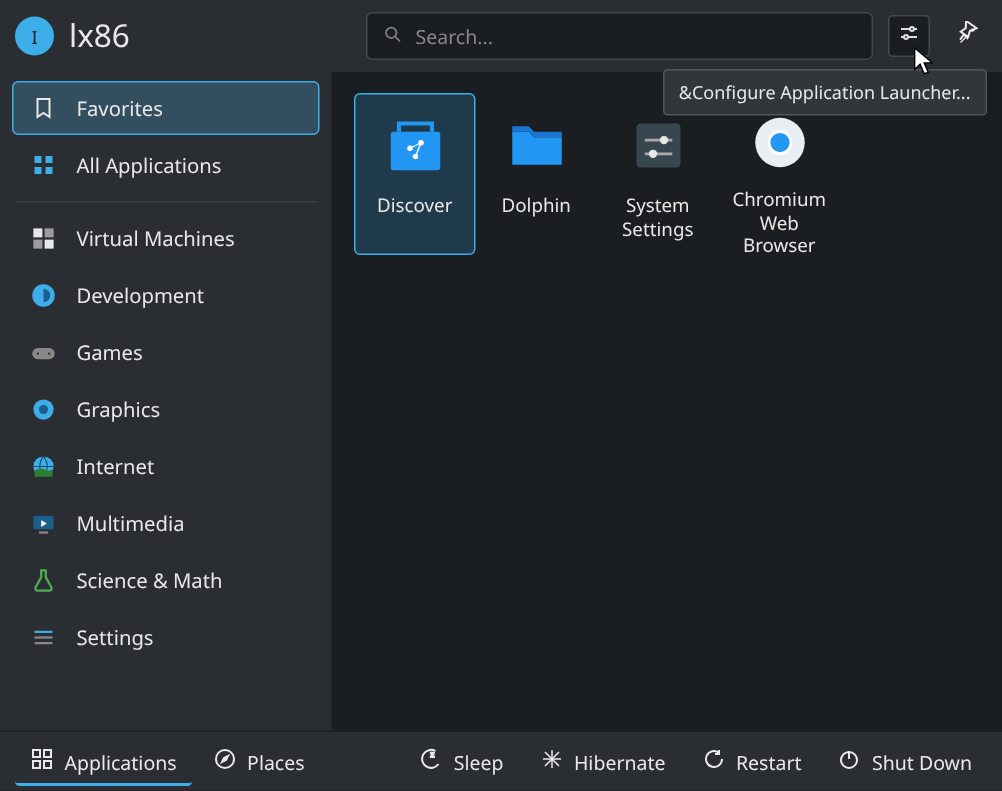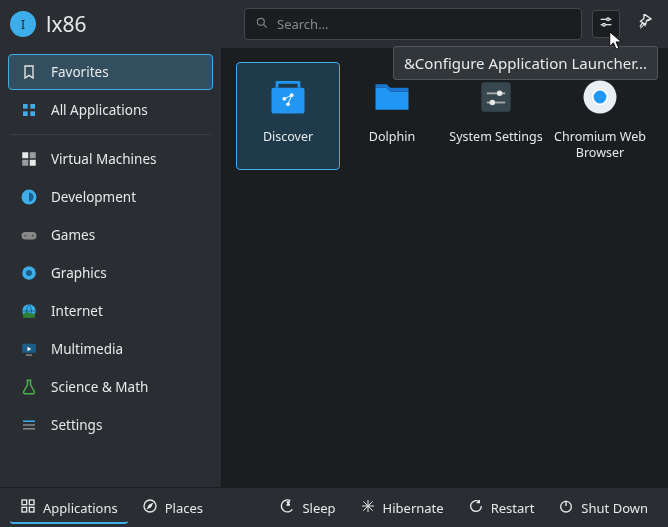--- a/index.html
+++ b/index.html
@@ -7,29 +7,29 @@
   .header { display: flex; align-items: center; padding: 8px 10px; gap: 10px; position: relative; }
   .avatar { width: 26px; height: 26px; border-radius: 50%; background: #3daee9; display: flex; align-items: center; justify-content: center; font-size: 12px; color: #1b1e20; cursor: pointer; }
   .username { font-size: 21px; flex-shrink: 0; }
   .header-spacer { flex: 1; }
   .search-wrap { display: flex; align-items: center; background: #1b1e20; border: 1px solid #44484c; border-radius: 4px; padding: 4px 10px; width: 338px; gap: 8px; }
   .search-wrap svg { width: 14px; height: 14px; opacity: .7; }
   .search-input { background: transparent; border: none; outline: none; color: #e8e8e8; font-size: 13px; width: 100%; }
   .search-input::placeholder { color: #888; }
   .hdr-btn { width: 28px; height: 28px; display: flex; align-items: center; justify-content: center; border-radius: 3px; cursor: pointer; position: relative; }
   .hdr-btn.config { background: #1b1e20; border: 1px solid #44484c; }
-  .tooltip { position: absolute; top: 46px; right: 10px; background: #31363b; border: 1px solid #555; padding: 6px 10px; font-size: 15px; border-radius: 3px; white-space: nowrap; z-index: 10; }
+  .tooltip { position: absolute; top: 46px; right: 10px; background: #31363b; border: 1px solid #555; padding: 6px 10px; font-size: 12px; border-radius: 3px; white-space: nowrap; z-index: 10; }
   .main { flex: 1; display: flex; overflow: hidden; }
   .sidebar { width: 222px; background: #2a2e32; border-right: 1px solid #1b1e20; padding: 6px 8px; overflow-y: auto; display: flex; flex-direction: column; gap: 2px; }
   .side-item { display: flex; align-items: center; gap: 12px; padding: 7px 10px; border-radius: 4px; font-size: 13.5px; cursor: pointer; border: 1px solid transparent; }
   .side-item.active { background: #334e5e; border: 1px solid #3daee9; }
   .side-icon { width: 20px; height: 20px; display: flex; align-items: center; justify-content: center; flex-shrink: 0; }
   .side-sep { height: 1px; background: #3a3f44; margin: 4px 2px; }
   .content { flex: 1; background: #1b1e20; padding: 14px; display: flex; flex-wrap: wrap; align-content: flex-start; gap: 0; }
-  .app-tile { width: 104px; height: 108px; display: flex; flex-direction: column; align-items: center; justify-content: flex-start; padding-top: 10px; border-radius: 4px; cursor: pointer; text-align: center; border: 1px solid transparent; }
+  .app-tile { width: 81px; height: 108px; display: flex; flex-direction: column; align-items: center; justify-content: flex-start; padding-top: 10px; border-radius: 4px; cursor: pointer; text-align: center; border: 1px solid transparent; }
   .app-tile.active { background: #1f3a4a; border: 1px solid #3daee9; }
   .app-icon { width: 48px; height: 48px; display: flex; align-items: center; justify-content: center; margin-bottom: 8px; }
   .app-label { font-size: 12.5px; line-height: 1.25; padding: 0 4px; }
   .footer { height: 40px; background: #2a2e32; border-top: 1px solid #1b1e20; display: flex; align-items: center; padding: 0 10px; gap: 4px; font-size: 13px; justify-content: flex-end; }
   .foot-btn { display: flex; align-items: center; gap: 7px; padding: 6px 10px; border-radius: 3px; cursor: pointer; }
   .foot-btn.active { border-bottom: 2px solid #3daee9; padding-bottom: 4px; }
   .foot-spacer { flex: 1; }
   
   .cursor { position: absolute; top: 30px; right: 42px; z-index: 20; pointer-events:none;}
 </style>

